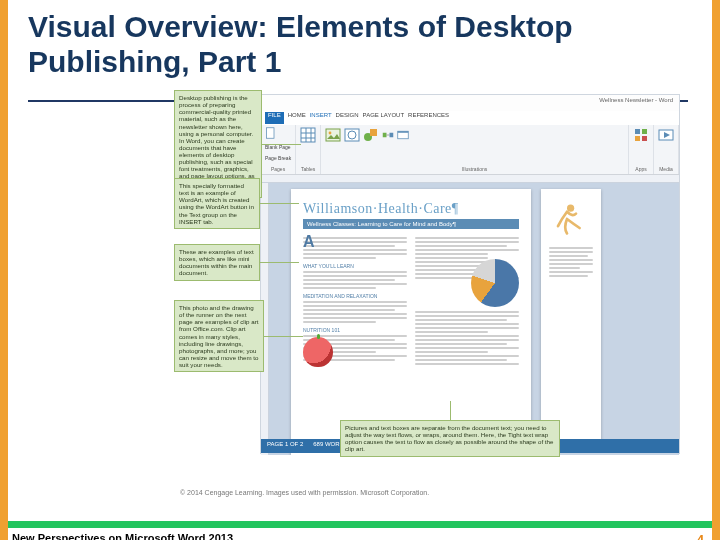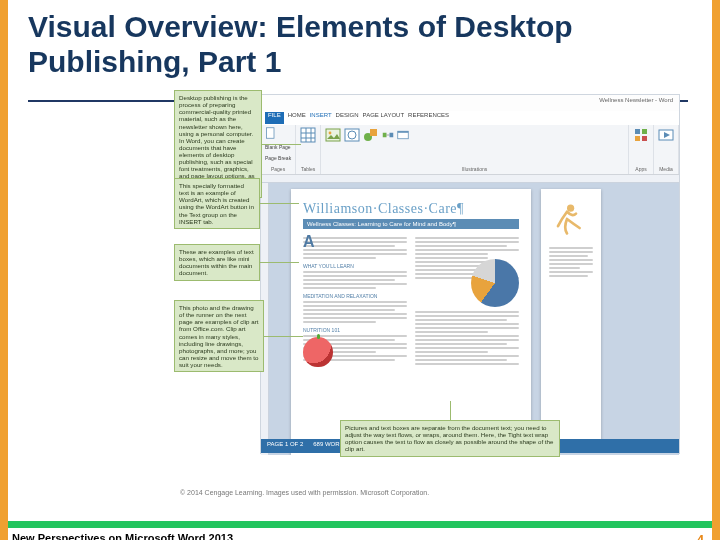--- a/index.html
+++ b/index.html
@@ -158,21 +158,21 @@
         </div>
         <div class="ribgroup-label">Media</div>
       </div>
     </div>
 
     <div class="page-area">
       <div class="ruler"></div>
       <div class="ruler-v"></div>
 
       <div class="doc-page">
-        <div class="newsletter-title">Williamson·Classes·Care¶</div>
+        <div class="newsletter-title">Williamson·Health·Care¶</div>
         <div class="newsletter-sub">Wellness Classes: Learning to Care for Mind and Body¶</div>
         <div class="col-wrap">
           <div class="col">
             <span class="dropcap">A</span>
             <div class="fake-line"></div>
               <div class="fake-line"></div>
               <div class="fake-line med"></div>
               <div class="fake-line"></div>
               <div class="fake-line"></div>
               <div class="fake-line short"></div>

